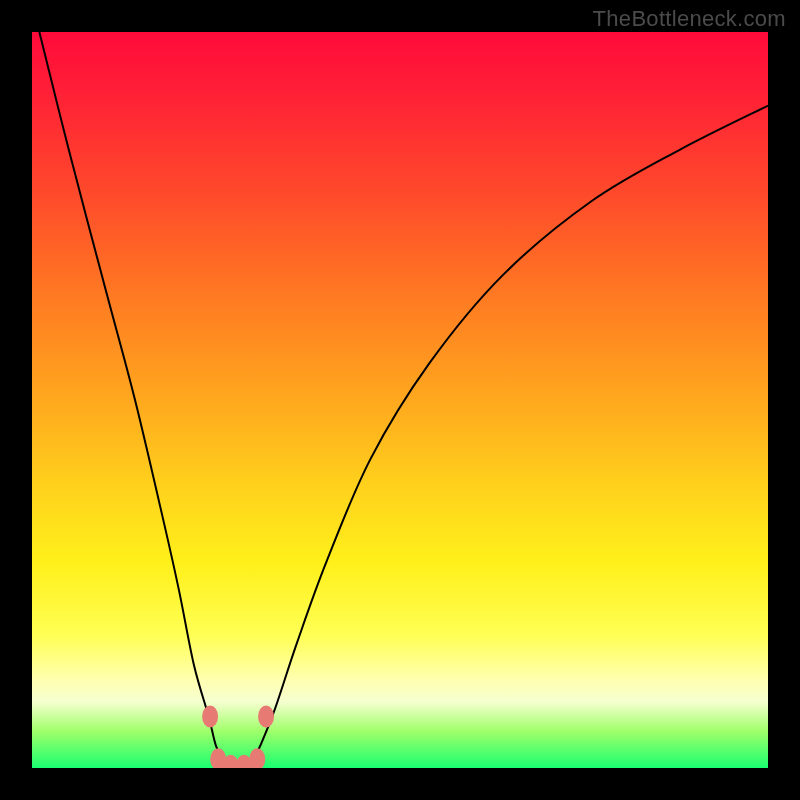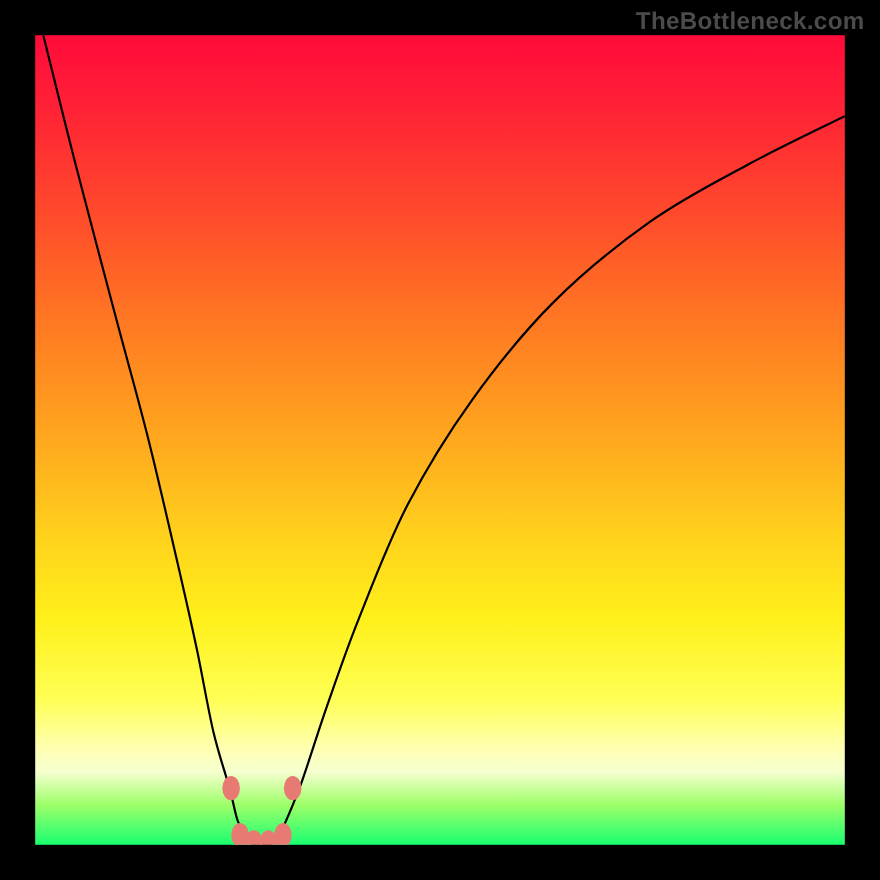--- a/index.html
+++ b/index.html
@@ -47,21 +47,21 @@
     top: 0;
     width: 736px;
     height: 736px;
   }
   .watermark {
     position: absolute;
     top: 6px;
     right: 14px;
     color: #4b4b4b;
     font-size: 22px;
-    font-weight: 700;
+    font-weight: 400;
     letter-spacing: 0.3px;
     user-select: none;
   }
   .curve {
     fill: none;
     stroke: #000;
     stroke-width: 2;
   }
   .marker {
     fill: #e77b74;

